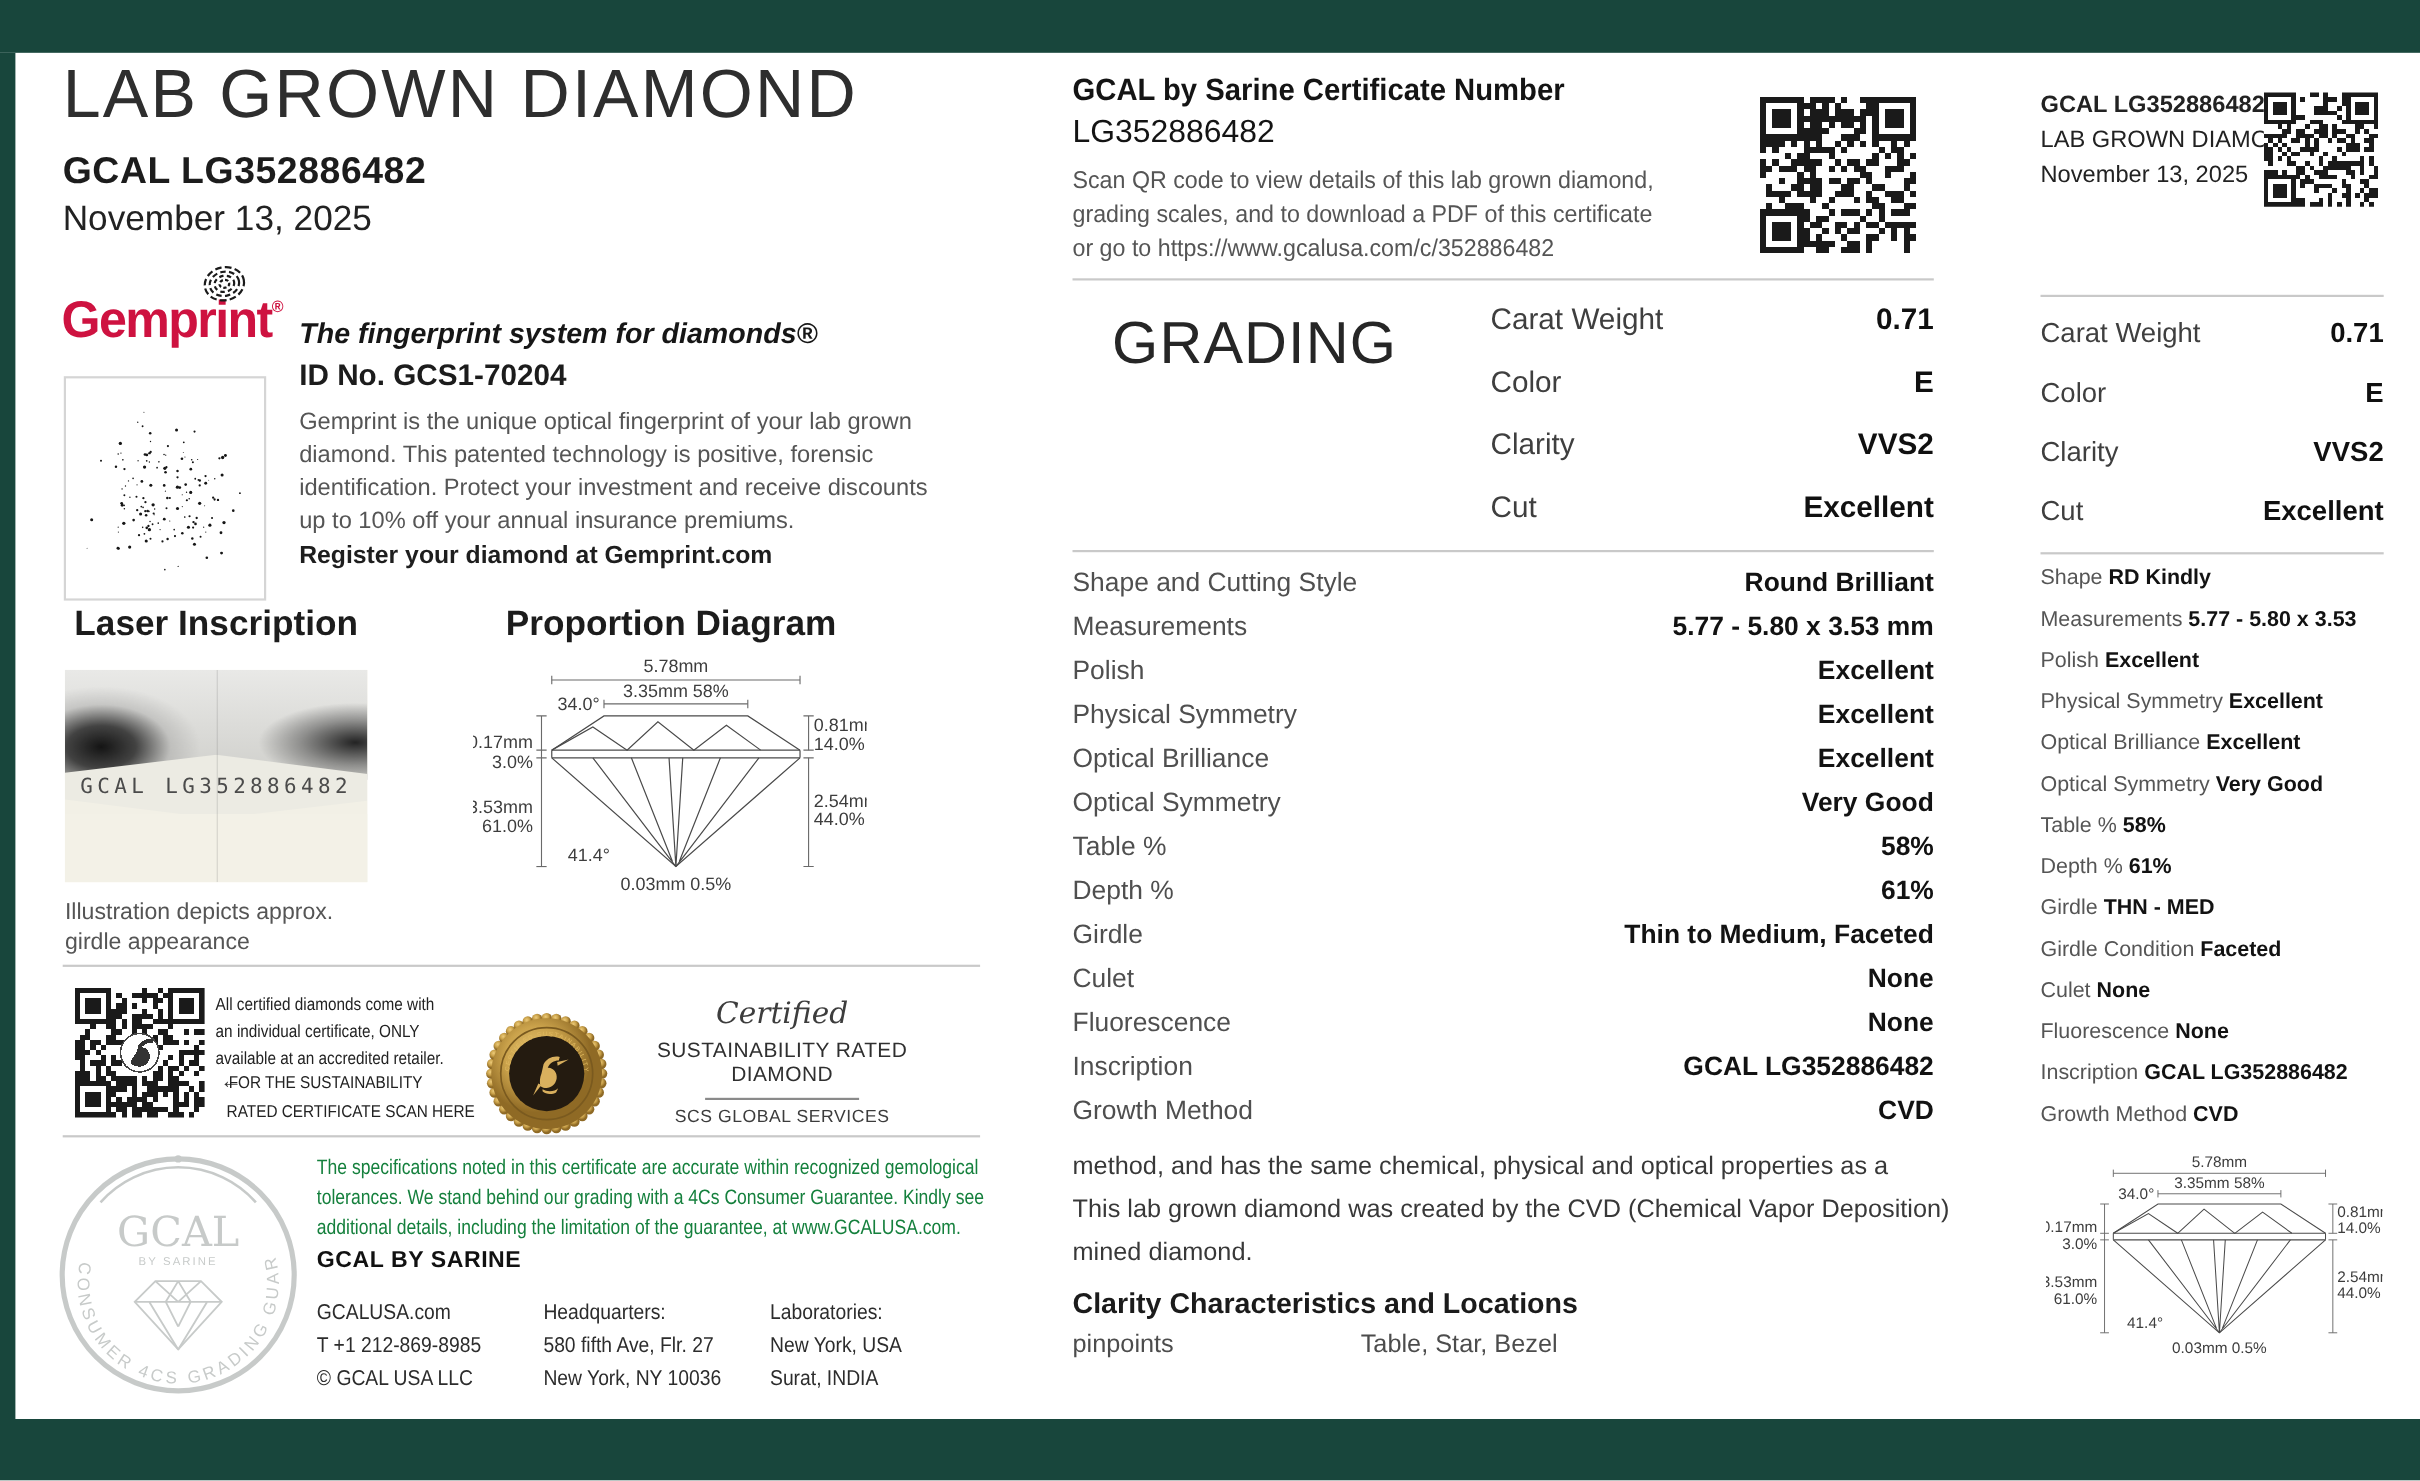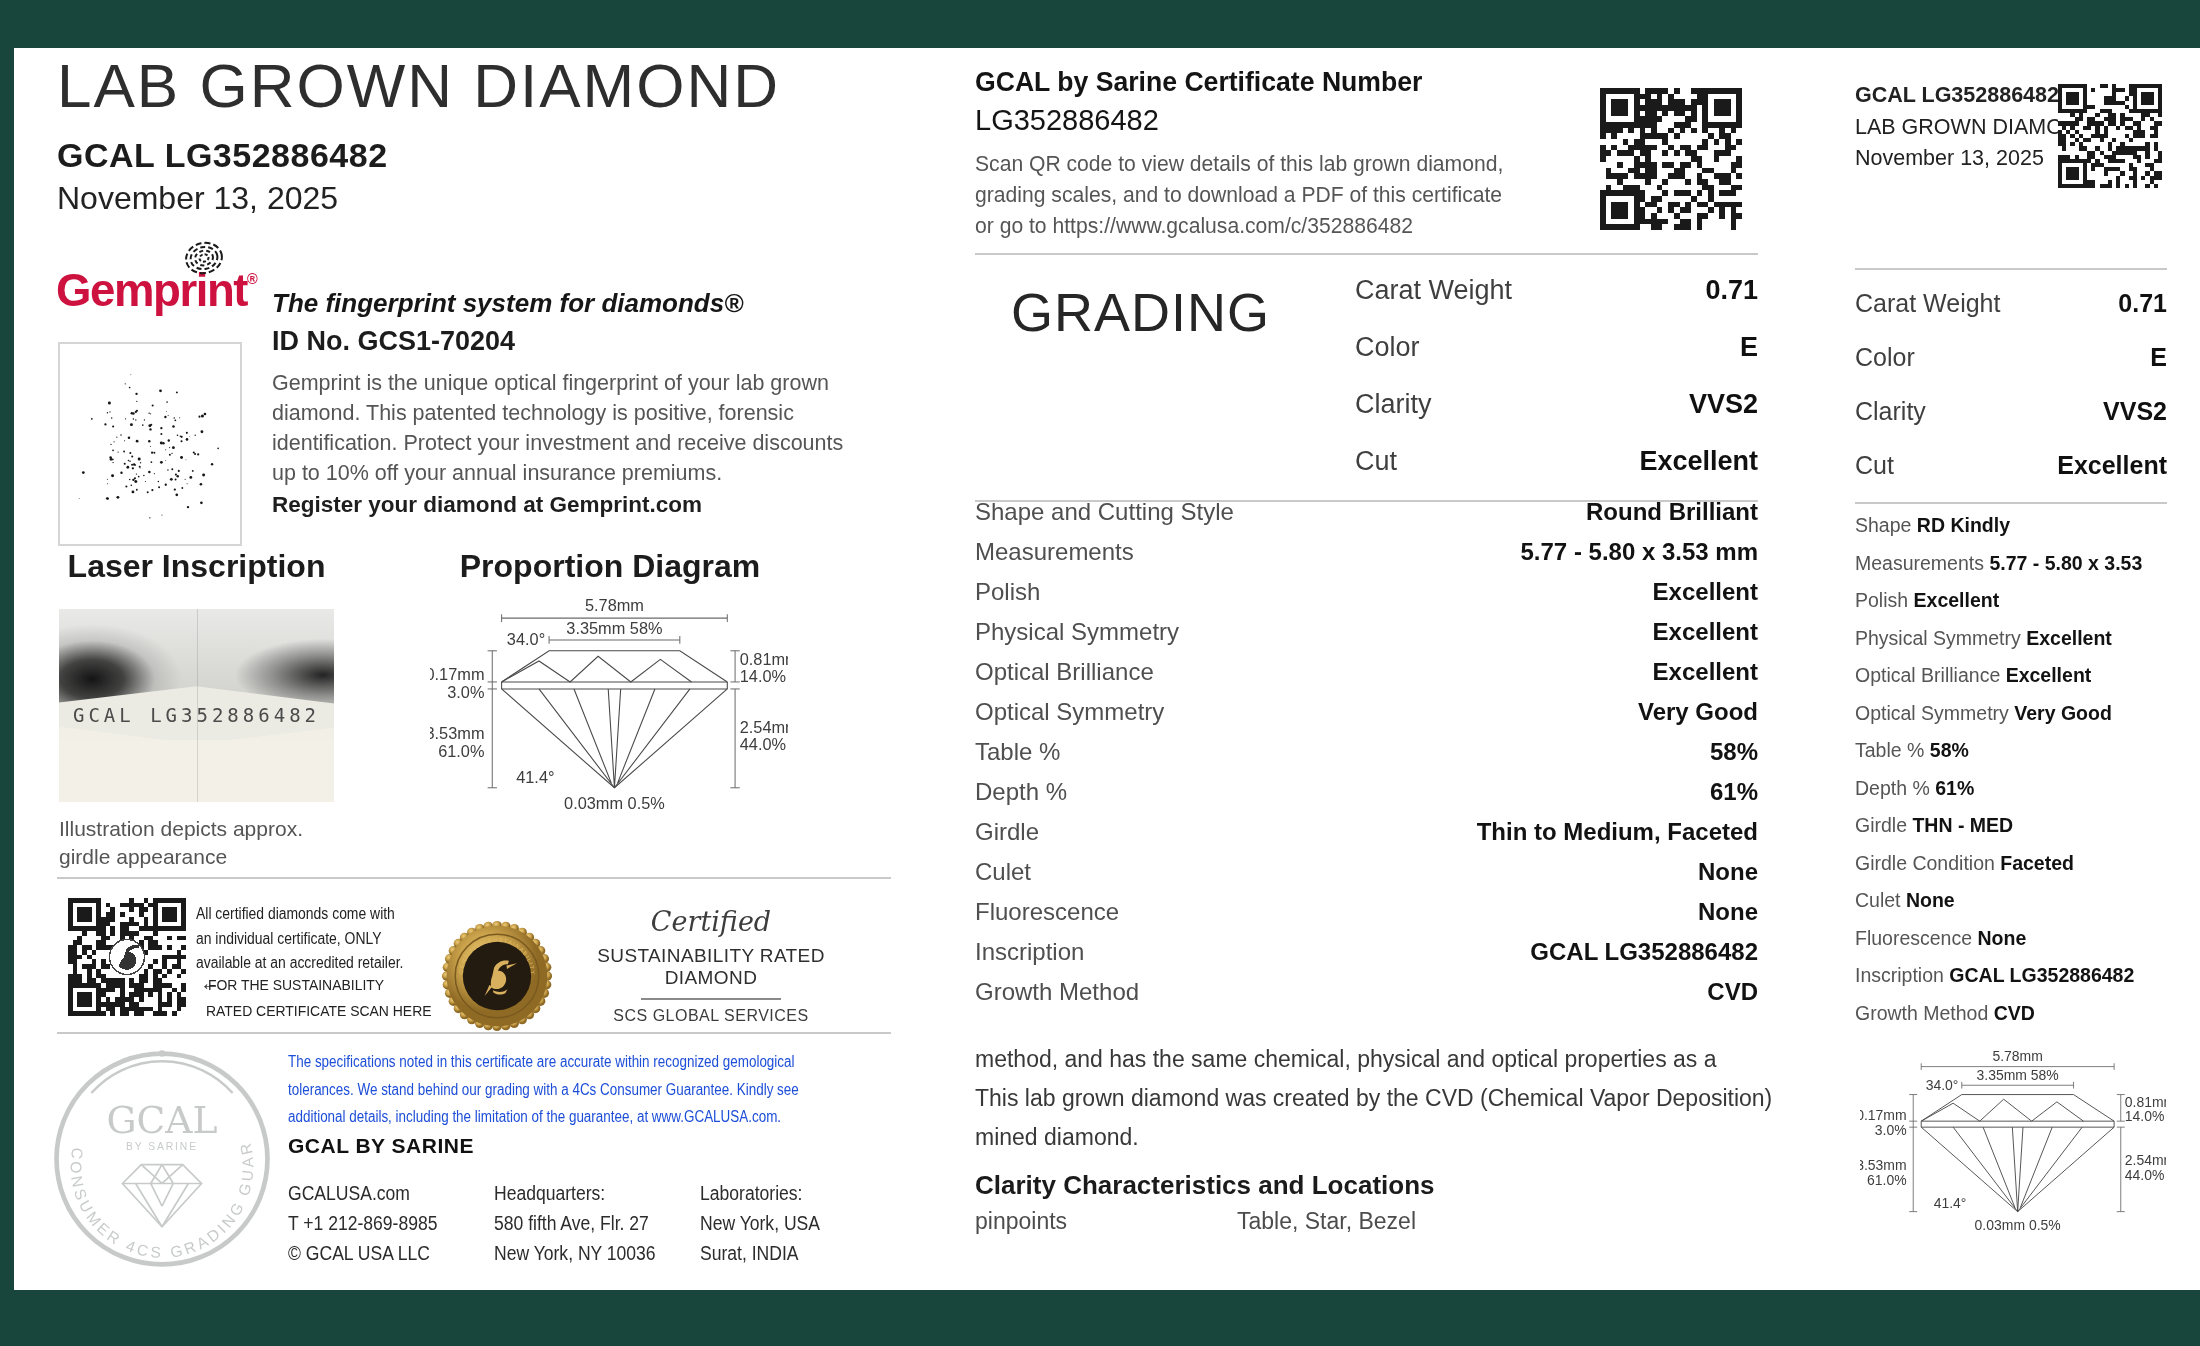--- a/index.html
+++ b/index.html
@@ -62,42 +62,42 @@
   .gold-seal{left:440px;top:919px;width:114px;height:114px;}
   .gold-seal svg{width:100%;height:100%;}
   .sust{left:582px;top:906px;width:258px;text-align:center;}
   .sust-cert{font-family:"DejaVu Serif",serif;font-style:italic;font-size:27px;color:#3d3d3d;}
   .sust-l1{font-size:19px;letter-spacing:.4px;color:#2f2f2f;margin-top:8px;}
   .sust-hr{width:140px;height:0;border-top:2px solid #8a8a8a;margin:9px auto 7px auto;}
   .sust-l2{font-size:16px;letter-spacing:.5px;color:#3c3c3c;}
 
   .wm-seal{left:49px;top:1046px;width:226px;height:226px;opacity:.55;}
   .wm-seal svg{width:100%;height:100%;}
-  .disclaimer{left:288px;top:1048px;font-size:16px;line-height:27.5px;color:#1d4ed8;}
+  .disclaimer{left:288px;top:1048px;font-size:19px;line-height:27.5px;color:#15803d;}
   .disclaimer .ln{transform:scaleX(.84);transform-origin:left;}
   .brand-head{left:288px;top:1134px;font-size:21px;font-weight:bold;letter-spacing:.5px;color:#111;}
   .addr-cols{left:288px;top:1178px;display:flex;}
   .addr-col{width:206px;font-size:19.5px;line-height:30px;color:#2c2c2c;}
   .addr-col .ln{transform:scaleX(.9);transform-origin:left;}
 
   
   .m-title{left:975px;top:66px;font-size:28px;font-weight:bold;color:#141414;transform:scaleX(.95);transform-origin:left;}
   .m-number{left:975px;top:104px;font-size:29px;font-weight:normal;color:#141414;}
   .m-desc{left:975px;top:148px;font-size:22px;line-height:31px;color:#555;}
   .m-desc .ln{transform:scaleX(.96);transform-origin:left;}
   .qr-mid{left:1600px;top:88px;width:142px;height:142px;}
   .div-m1{left:975px;top:253px;width:783px;}
   .div-m2{left:975px;top:500px;width:783px;}
   .fourcs{left:968px;top:282px;width:345px;text-align:center;font-size:54px;font-weight:300;
           letter-spacing:1px;line-height:61px;color:#262626;}
   .grading-rows-mid{left:1355px;top:262px;width:403px;}
   .grading-rows-mid .grow{height:57px;display:flex;align-items:center;justify-content:space-between;font-size:27px;}
   .grow .glabel{color:#3f3f3f;}
   .grow .gvalue{font-weight:bold;color:#101010;}
-  .specs-mid{left:975px;top:492px;width:783px;}
+  .specs-mid{left:975px;top:510px;width:783px;}
   .specs-mid .srow{height:40px;display:flex;align-items:center;justify-content:space-between;font-size:24px;}
   .srow .slabel{color:#4f4f4f;}
   .srow .svalue{font-weight:bold;color:#121212;}
   .growth-note{left:975px;top:1040px;font-size:23px;line-height:39px;color:#383838;}
   .clarity-head{left:975px;top:1170px;font-size:26px;font-weight:bold;color:#1b1b1b;}
   .clarity-row{left:975px;top:1208px;width:620px;display:flex;font-size:23px;color:#4c4c4c;}
   .clarity-row .cchar{width:262px;}
 
   
   .r-head{left:1855px;top:80px;font-size:21.5px;line-height:31.5px;color:#222;}

